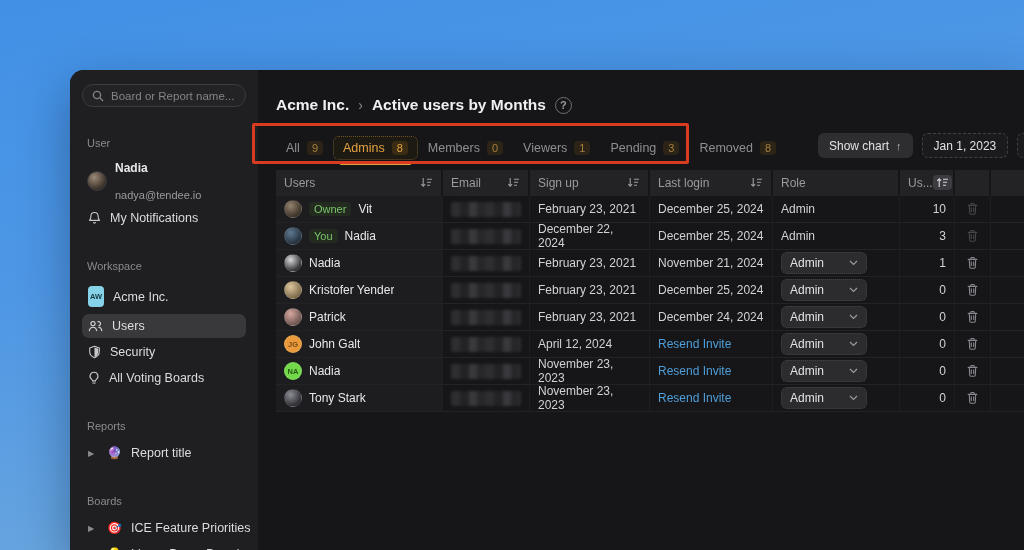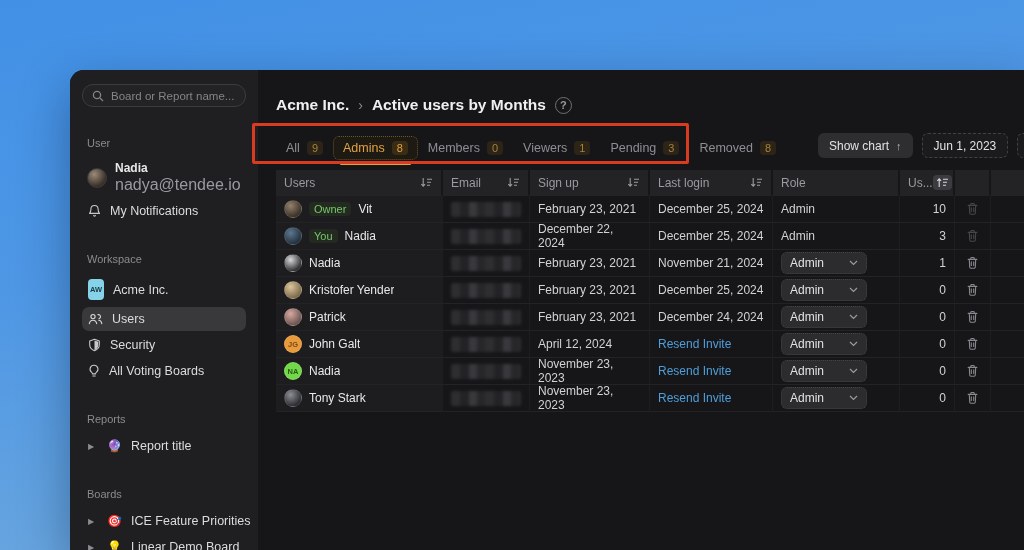--- a/index.html
+++ b/index.html
@@ -19,21 +19,21 @@
   .search {
     height:23px; border:1px solid #3c3c40; border-radius:11px; display:flex; align-items:center;
     gap:7px; padding:0 9px; color:#84848a; background:#232325;
   }
   .search .ph { font-size:11.5px; white-space:nowrap; overflow:hidden; }
   .sec-label { color:#8a8a90; font-size:11px; margin:30px 5px 9px; }
   .profile { display:flex; gap:8px; align-items:center; padding:3px 5px; border-radius:7px; cursor:default; }
   .pavatar { width:20px; height:20px; border-radius:50%; flex:none;
     background:radial-gradient(circle at 35% 30%, #9a8a78, #3a3028 70%); border:1px solid #3a3a3e; }
   .pname { font-size:12px; color:#e8e8ea; font-weight:700; }
-  .pemail { font-size:16px; color:#9a9aa0; margin-top:1px; }
+  .pemail { font-size:11px; color:#9a9aa0; margin-top:14px; }
   .item { display:flex; align-items:center; gap:9px; padding:5px 6px; border-radius:7px;
     color:#dcdcde; font-size:12.5px; margin:2px 0; white-space:nowrap; }
   .item.active { background:#39393c; }
   .item svg { flex:none; }
   .ws-badge { width:16px; height:21px; border-radius:4px; background:#86d3e9; color:#173a44;
     font-size:7.5px; font-weight:700; display:flex; align-items:center; justify-content:center; flex:none; }
   .caret { color:#8a8a90; font-size:8px; width:10px; flex:none; }
   .emoji { width:15px; font-size:12px; flex:none; text-align:center; }
   
   .main { flex:1; position:relative; background:#161618; }
@@ -197,21 +197,21 @@
           <span class="tab-count">8</span>
         </div>
       </div>
 
     <div class="controls">
       <div class="btn">
         <span>Show chart</span>
         <span class="arrow">↑</span>
       </div>
       <div class="btn outline">
-        <span>Jun 1, 2023</span>
+        <span>Jan 1, 2023</span>
       </div>
       <div class="btn outline">
         
       </div>
     </div>
 
     <div class="table">
       <div class="trow thead">
         <div class="cell">
           <div class="th-flex">

